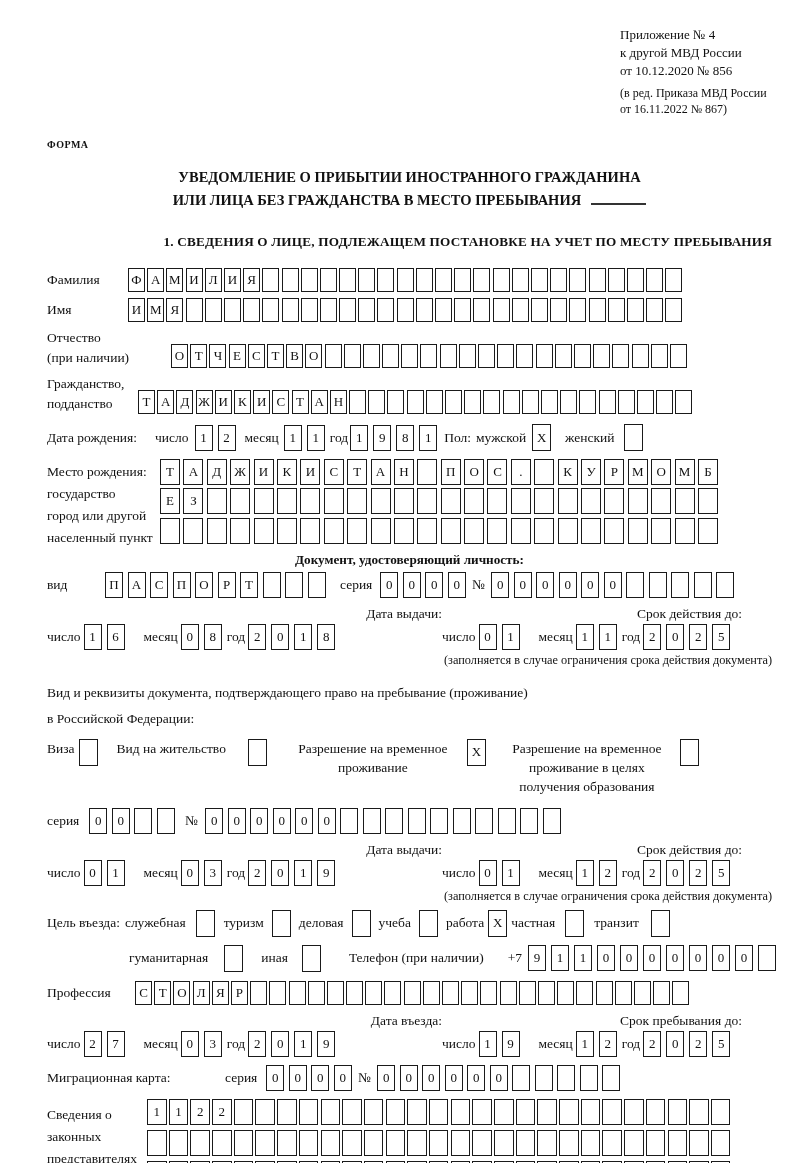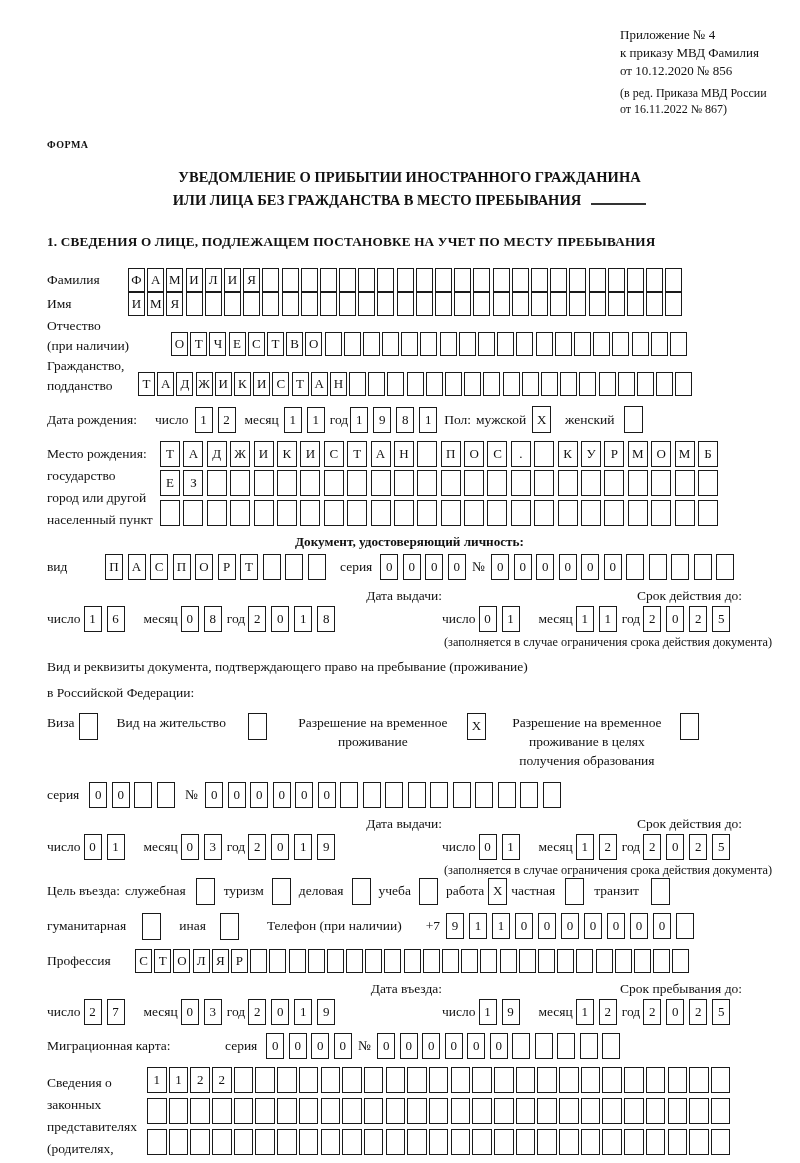--- a/index.html
+++ b/index.html
@@ -11,24 +11,24 @@
   }
   .page { width: 800px; min-height: 1163px; padding: 26px 28px 18px 47px; background: #fff; }
 
   
   .appendix { margin-left: 573px; font-size: 13px; line-height: 18px; }
   .edition { margin-left: 573px; font-size: 12px; line-height: 16px; margin-top: 5px; }
   .forma { padding-right: 35px; font-weight: bold; font-size: 10px; margin-top: 22px; letter-spacing: .5px; }
 
   .title { text-align: center; font-weight: bold; font-size: 14.5px; line-height: 23px; margin-top: 16px; }
   .title-blank { display: inline-block; width: 55px; border-bottom: 2px solid #333; height: 14px; margin-left: 10px; }
-  .section-heading { font-weight: bold; font-size: 13.2px; margin-top: 22px; text-align: left; letter-spacing: .2px; }
+  .section-heading { font-weight: bold; font-size: 13.2px; margin-top: 22px; text-align: right; letter-spacing: .2px; }
 
   
-  .frow { display: flex; align-items: center; }
+  .frow { display: flex; align-items: center; margin-top: 6px; }
   .frow.top { align-items: flex-end; }
   .lbl { font-size: 13.5px; line-height: 20px; flex: none; }
   .lblcol { flex: none; }
 
   
   .cells { display: inline-flex; flex: none; align-items: center; }
   .cell {
     display: inline-flex; align-items: center; justify-content: center;
     width: 17px; height: 24px; border: 1.6px solid #1a1a1a; margin-right: 2.2px;
     font-size: 13px; flex: none; background: #fff;
@@ -55,21 +55,21 @@
   .center-lbl { text-align: center; font-size: 13.5px; line-height: 19px; flex: none; }
   .plain { font-size: 13.5px; line-height: 21px; }
 </style>
 </head>
 <body>
 
 <div class="page">
 
   <div class="appendix">
     <div>Приложение № 4</div>
-    <div>к приказу МВД Фамилия</div>
+    <div>к другой МВД России</div>
     <div>от 10.12.2020 № 856</div>
   </div>
   <div class="edition">
     <div>(в ред. Приказа МВД России</div>
     <div>от 16.11.2022 № 867)</div>
   </div>
   <div class="forma">ФОРМА</div>
 
   <div class="title">
     <div>УВЕДОМЛЕНИЕ О ПРИБЫТИИ ИНОСТРАННОГО ГРАЖДАНИНА</div>
@@ -423,21 +423,21 @@
             <span class="cell">2</span>
             <span class="cell">0</span>
             <span class="cell">2</span>
             <span class="cell">5</span>
           </span>
       </div>
     </div>
   </div>
   <div class="validity-note">(заполняется в случае ограничения срока действия документа)</div>
 
-  <div class="plain" style="margin-top:6px">Вид и реквизиты документа, подтверждающего право на пребывание (проживание)</div>
+  <div class="plain" style="margin-top:14px">Вид и реквизиты документа, подтверждающего право на пребывание (проживание)</div>
   <div class="plain" style="margin-top:5px">в Российской Федерации:</div>
 
   <div class="visa-row">
     <span class="lbl">Виза</span>
     <span class="cells checkbox" style="margin-left:4px">
         <span class="cell"></span>
       </span>
     <span class="lbl" style="margin-left:19px">Вид на жительство</span>
     <span class="cells checkbox" style="margin-left:22px">
         <span class="cell"></span>
@@ -562,21 +562,21 @@
     <span class="cells checkbox" style="margin-left:10px">
         <span class="cell"></span>
       </span>
     <span class="lbl" style="margin-left:10px">транзит</span>
     <span class="cells checkbox" style="margin-left:12px">
         <span class="cell"></span>
       </span>
   </div>
 
   <div class="frow" style="margin-top:8px">
-    <span class="lbl" style="">гуманитарная</span>
+    <span class="lbl" style="margin-left:82px">гуманитарная</span>
     <span class="cells checkbox" style="margin-left:16px">
         <span class="cell"></span>
       </span>
     <span class="lbl" style="margin-left:18px">иная</span>
     <span class="cells checkbox" style="margin-left:14px">
         <span class="cell"></span>
       </span>
     <span class="lbl" style="margin-left:28px">Телефон (при наличии)</span>
     <span class="lbl" style="margin-left:24px;margin-right:6px">+7</span>
     <span class="cells c-date">

